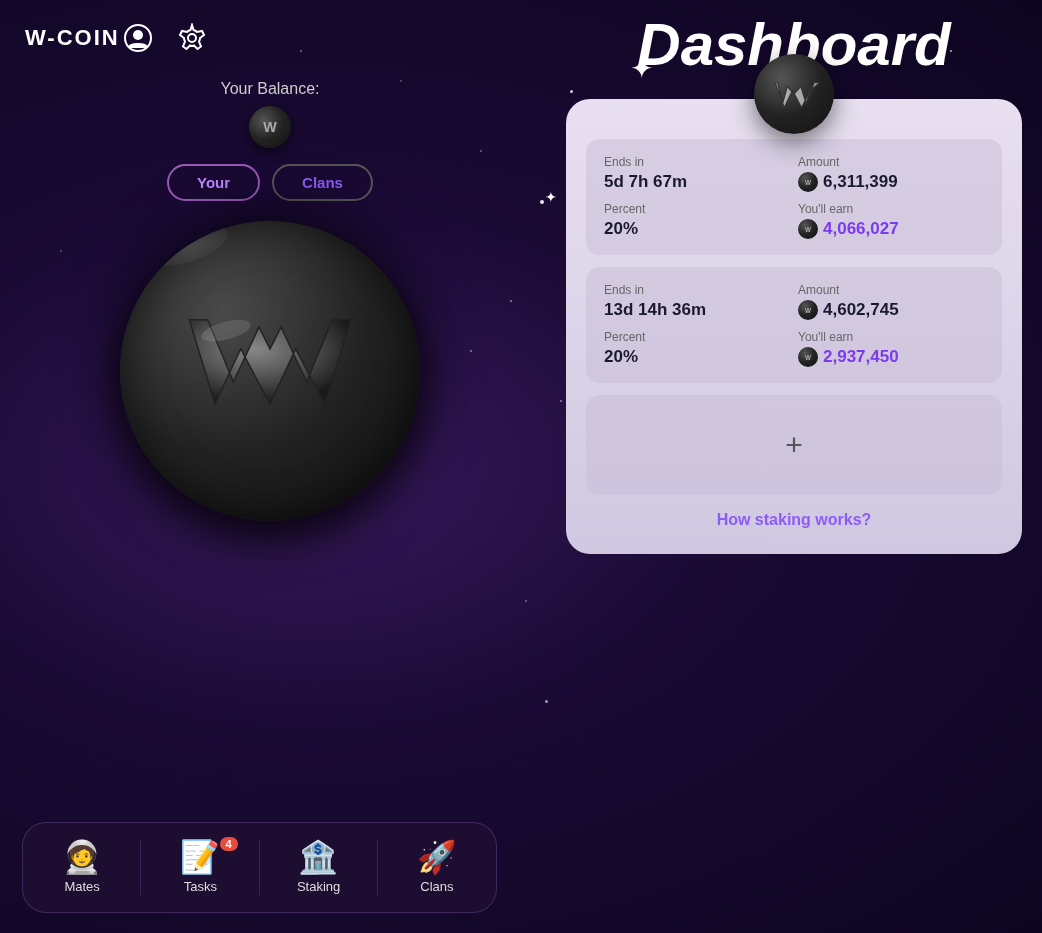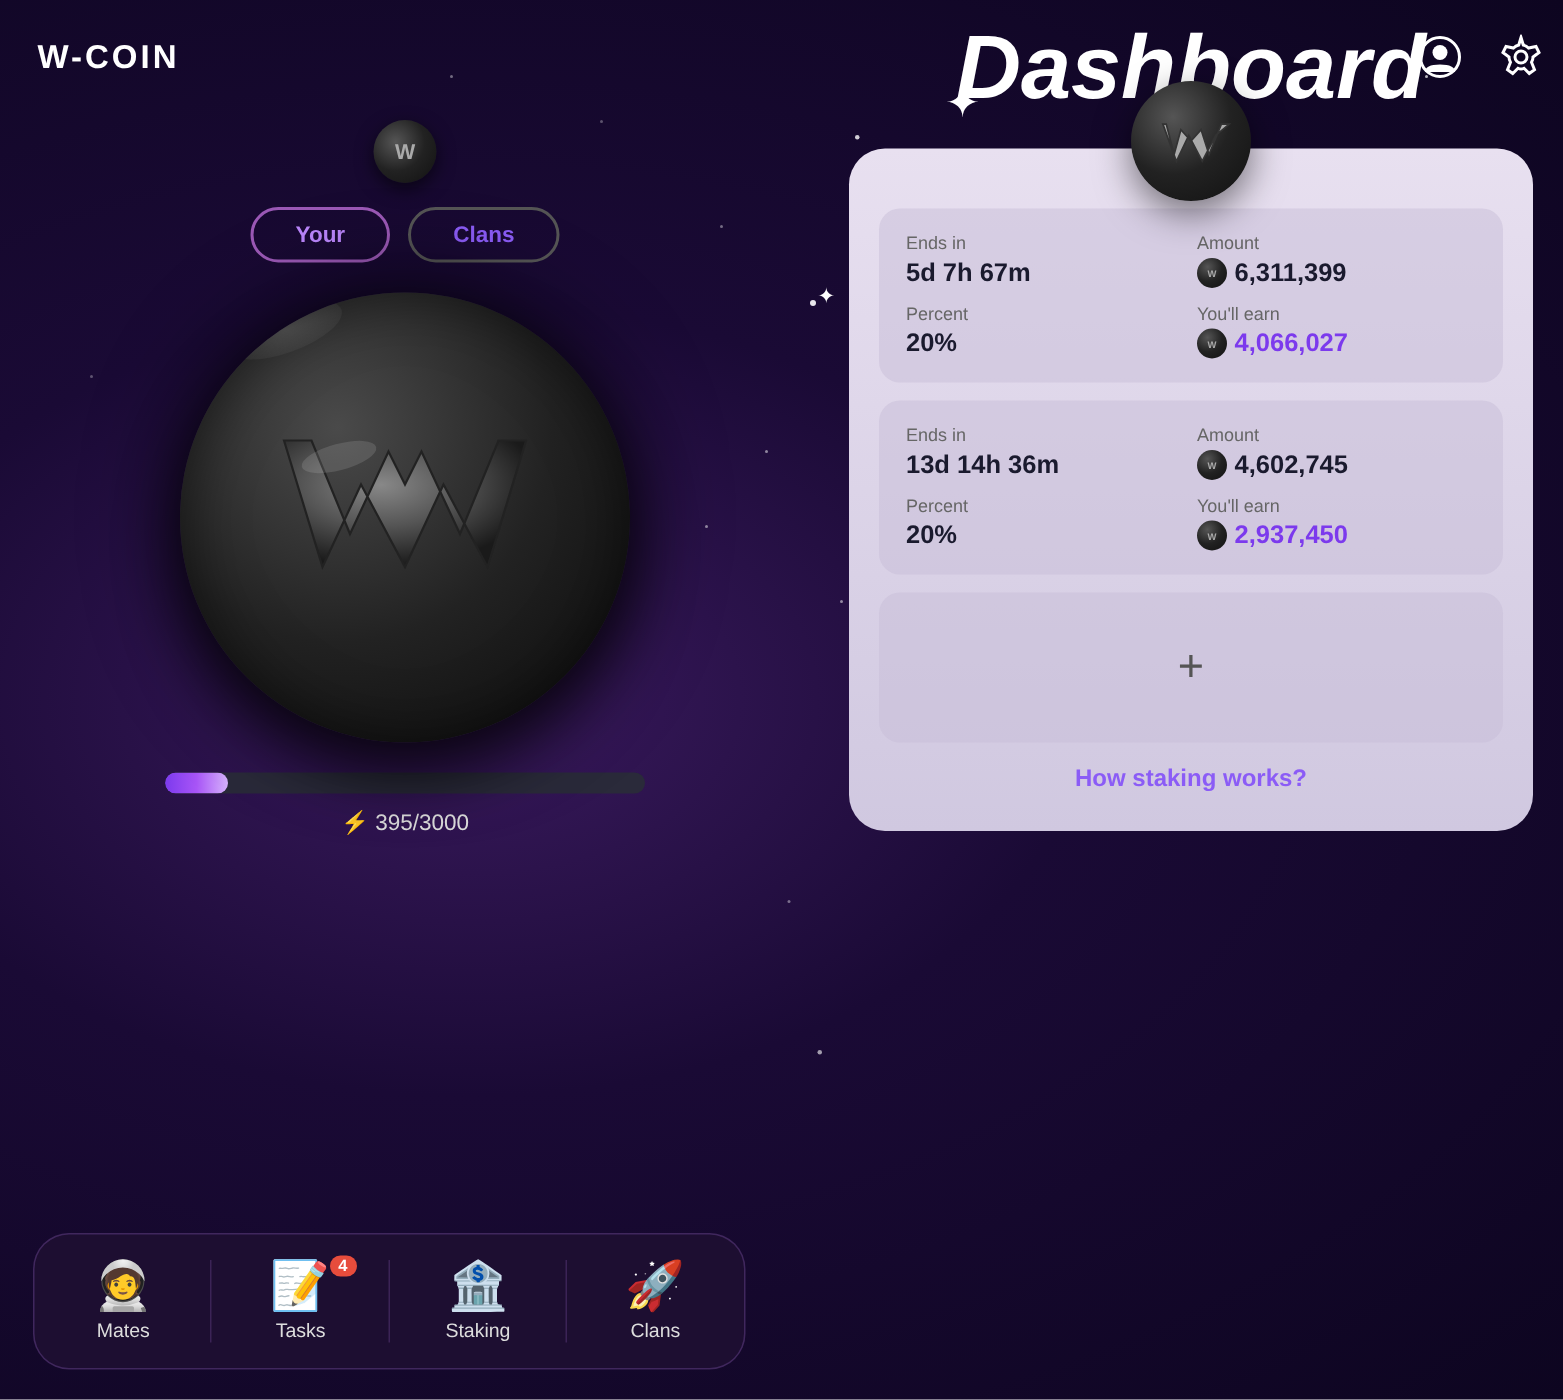--- a/index.html
+++ b/index.html
@@ -22,21 +22,21 @@
     }
 
     
     .header {
       position: absolute;
       top: 20px;
       left: 25px;
       right: 10px;
       display: flex;
       align-items: center;
-      justify-content: space-between;
+      justify-content: flex-start;
     }
 
     .logo {
       font-size: 22px;
       font-weight: 900;
       color: white;
       letter-spacing: 2px;
     }
 
     .header-icons {
@@ -409,20 +409,21 @@
         <circle cx="15" cy="15" r="4" stroke="white" stroke-width="2"></circle>
         <path d="M15 2 L16.5 7 Q18.5 7.5 20 9 L25 8 L27 12 L23 15 Q23 17 22 18.5 L24 23.5 L20.5 26 L17 22.5 Q16 23 15 23 Q14 23 13 22.5 L9.5 26 L6 23.5 L8 18.5 Q7 17 7 15 L3 12 L5 8 L10 9 Q11.5 7.5 13.5 7 Z" stroke="white" stroke-width="2" fill="none"></path>
       </svg>
     </div>
   </div>
 </header>
 
 <div class="left-panel">
 
   <div class="balance-section">
+    <div class="balance-label">Your Balance:</div>
     <div class="balance-row">
       <div class="coin-small">
         <svg class="w-logo-big" viewBox="0 0 100 100" fill="none" xmlns="http://www.w3.org/2000/svg">
           <text x="50" y="68" text-anchor="middle" font-size="55" font-weight="900" fill="#aaa" font-family="Arial">W</text>
         </svg>
       </div>
     </div>
   </div>
 
   <div class="tabs">
@@ -441,26 +442,20 @@
           </radialGradient>
         </defs>
 
         <path d="M40 80 L75 195 L110 120 L150 195 L185 120 L225 195 L260 80 L235 80 L200 165 L165 90 L150 120 L135 90 L100 165 L65 80 Z" fill="url(#wGrad)" stroke="#222" stroke-width="2"></path>
 
         <ellipse cx="90" cy="95" rx="35" ry="12" fill="rgba(255,255,255,0.12)" transform="rotate(-15 90 95)"></ellipse>
       </svg>
     </div>
   </div>
 
-  <div class="progress-section">
-    <div class="progress-bar-container">
-      <div class="progress-bar-fill"></div>
-    </div>
-    <span class="progress-text">⚡ 395/3000</span>
-  </div>
 
 </div>
 
 <nav class="bottom-nav">
   <div class="nav-item">
     <span class="nav-emoji">🧑‍🚀</span>
     <span class="nav-label">Mates</span>
   </div>
   <div class="nav-item">
     <span class="nav-emoji">📝</span>

